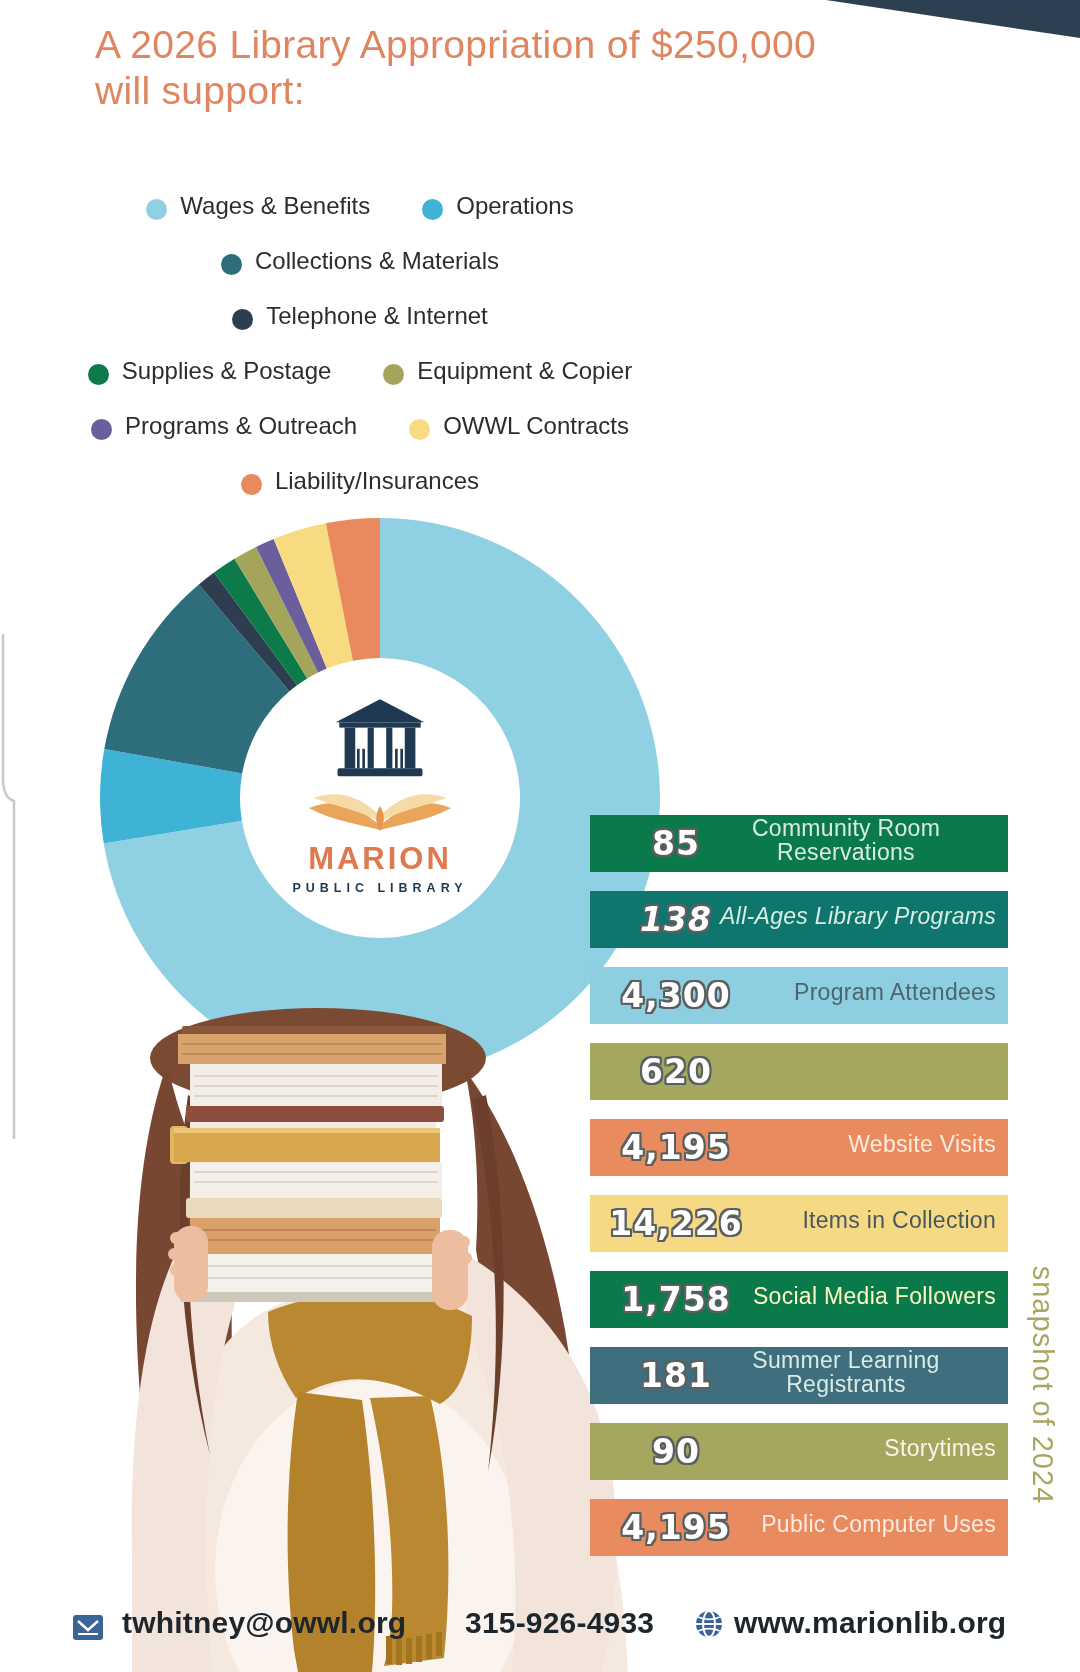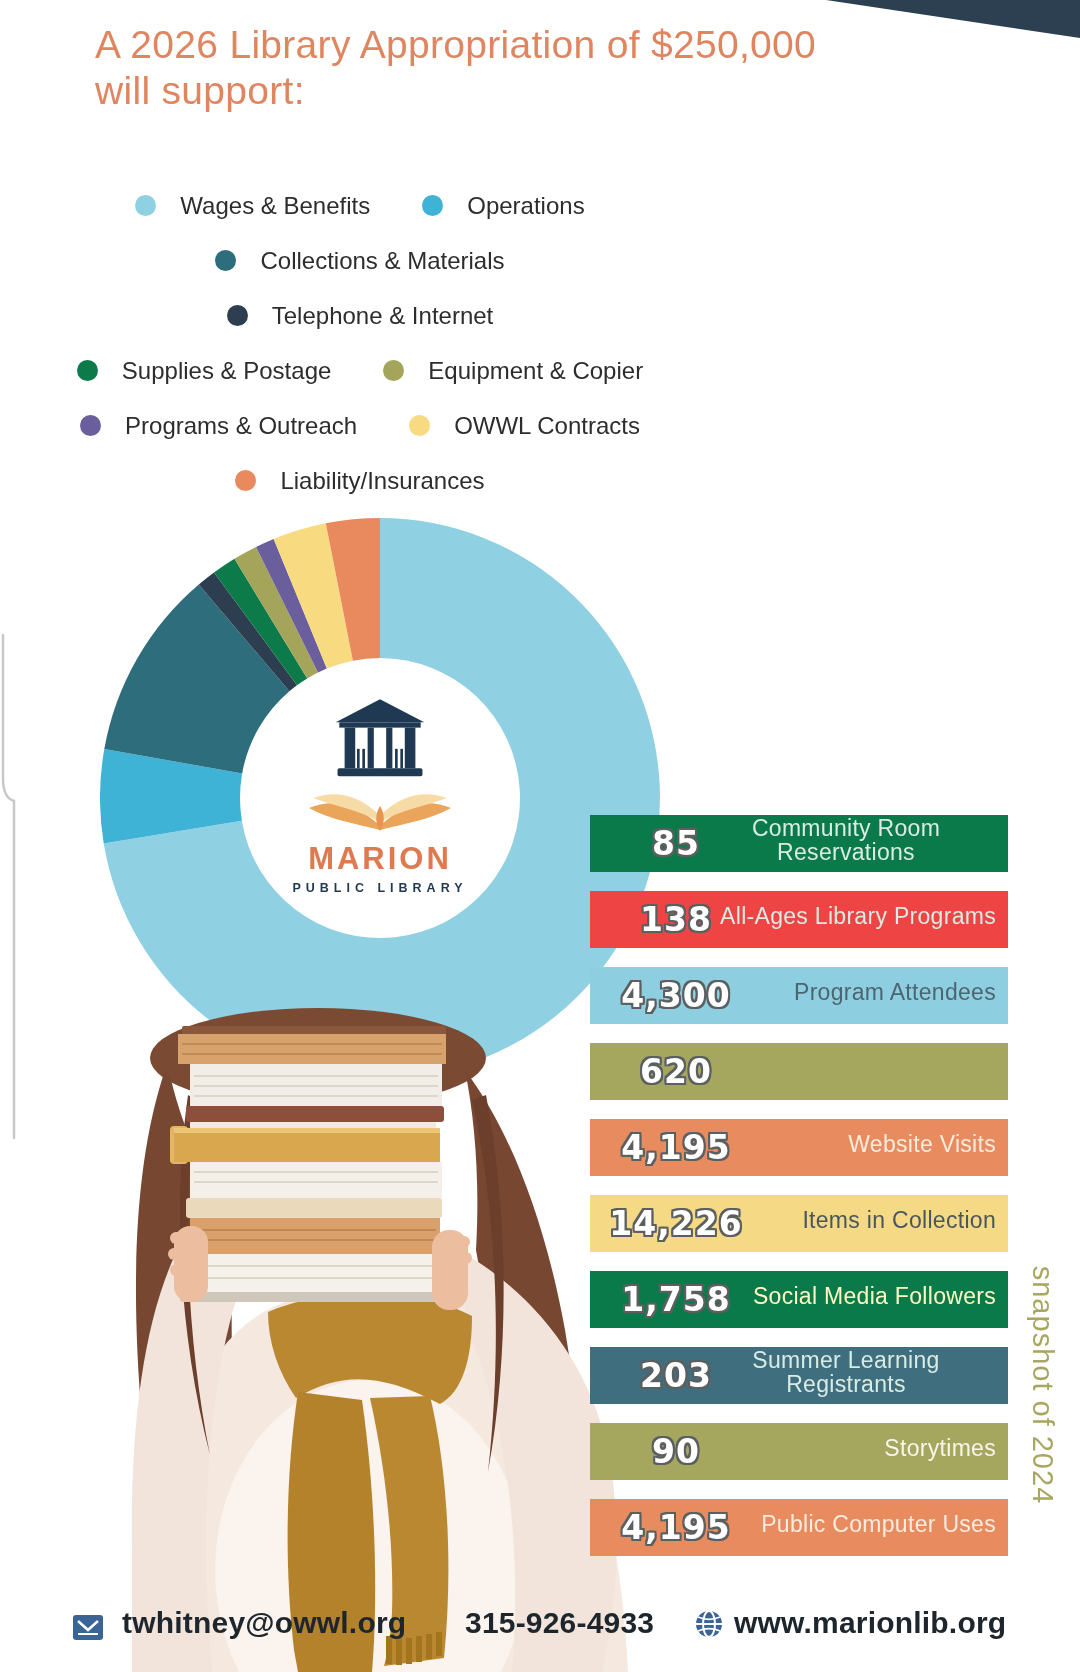--- a/index.html
+++ b/index.html
@@ -7,21 +7,21 @@
         font-family:"Liberation Sans",sans-serif;margin:0 auto;}
   
   .corner{position:absolute;top:0;right:0;width:254px;height:38px;
           clip-path:polygon(0 0,100% 0,100% 100%);}
   
   .title{position:absolute;left:95px;top:22px;width:820px;font-size:39px;line-height:1.17;
          font-weight:400;letter-spacing:.3px;}
   
   .legend{position:absolute;left:50px;top:190px;width:620px;}
   .legend-row{display:flex;justify-content:center;align-items:center;height:31px;margin-bottom:24px;gap:52px;}
-  .legend-item{display:flex;align-items:center;gap:24px;font-size:24px;color:#2d2d2d;}
+  .legend-item{display:flex;align-items:flex-end;gap:13px;font-size:24px;color:#2d2d2d;}
   .dot{width:21px;height:21px;border-radius:50%;flex:0 0 auto;}
   
   .donut-wrap{position:absolute;left:100px;top:518px;width:560px;height:560px;z-index:1;}
   
   .logo{position:absolute;left:255px;top:698px;width:250px;text-align:center;z-index:2;}
   .logo-name{font-size:31px;font-weight:bold;letter-spacing:3px;margin-top:5px;}
   .logo-tagline{font-size:12.5px;font-weight:bold;letter-spacing:5px;margin-top:4px;}
   
   .stats{position:absolute;left:590px;top:815px;width:418px;z-index:3;}
   .stat-bar{position:relative;width:418px;height:57px;margin-bottom:19px;}
@@ -222,21 +222,21 @@
       <rect x="398" y="252" width="34" height="12" rx="6"></rect>
       <rect x="396" y="268" width="32" height="12" rx="6"></rect>
     </g>
   </svg>
 
   <div class="stats">
     <div class="stat-bar" style="background: rgb(11, 122, 75);">
       <span class="stat-value">85</span>
       <span class="stat-label" style="color: rgb(217, 236, 227);">Community Room Reservations</span>
     </div>
-    <div class="stat-bar" style="background: #ef4444;">
+    <div class="stat-bar" style="background: #0f766e; font-style: italic;">
       <span class="stat-value">138</span>
       <span class="stat-label" style="color: rgb(217, 236, 227);">All-Ages Library Programs</span>
     </div>
     <div class="stat-bar" style="background: rgb(141, 207, 225);">
       <span class="stat-value">4,300</span>
       <span class="stat-label" style="color: rgb(77, 101, 112);">Program Attendees</span>
     </div>
     <div class="stat-bar" style="background: rgb(165, 167, 95);">
       <span class="stat-value">620</span>
     </div>
@@ -246,21 +246,21 @@
     </div>
     <div class="stat-bar" style="background: rgb(246, 217, 133);">
       <span class="stat-value">14,226</span>
       <span class="stat-label" style="color: rgb(71, 87, 95);">Items in Collection</span>
     </div>
     <div class="stat-bar" style="background: rgb(11, 122, 75);">
       <span class="stat-value">1,758</span>
       <span class="stat-label" style="color: #fef9c3;">Social Media Followers</span>
     </div>
     <div class="stat-bar" style="background: rgb(63, 111, 126);">
-      <span class="stat-value">203</span>
+      <span class="stat-value">181</span>
       <span class="stat-label" style="color: rgb(217, 236, 227);">Summer Learning Registrants</span>
     </div>
     <div class="stat-bar" style="background: rgb(165, 167, 95);">
       <span class="stat-value">90</span>
       <span class="stat-label" style="color: rgb(246, 246, 234);">Storytimes</span>
     </div>
     <div class="stat-bar" style="background: rgb(232, 139, 95);">
       <span class="stat-value">4,195</span>
       <span class="stat-label" style="color: rgb(252, 235, 223);">Public Computer Uses</span>
     </div>

